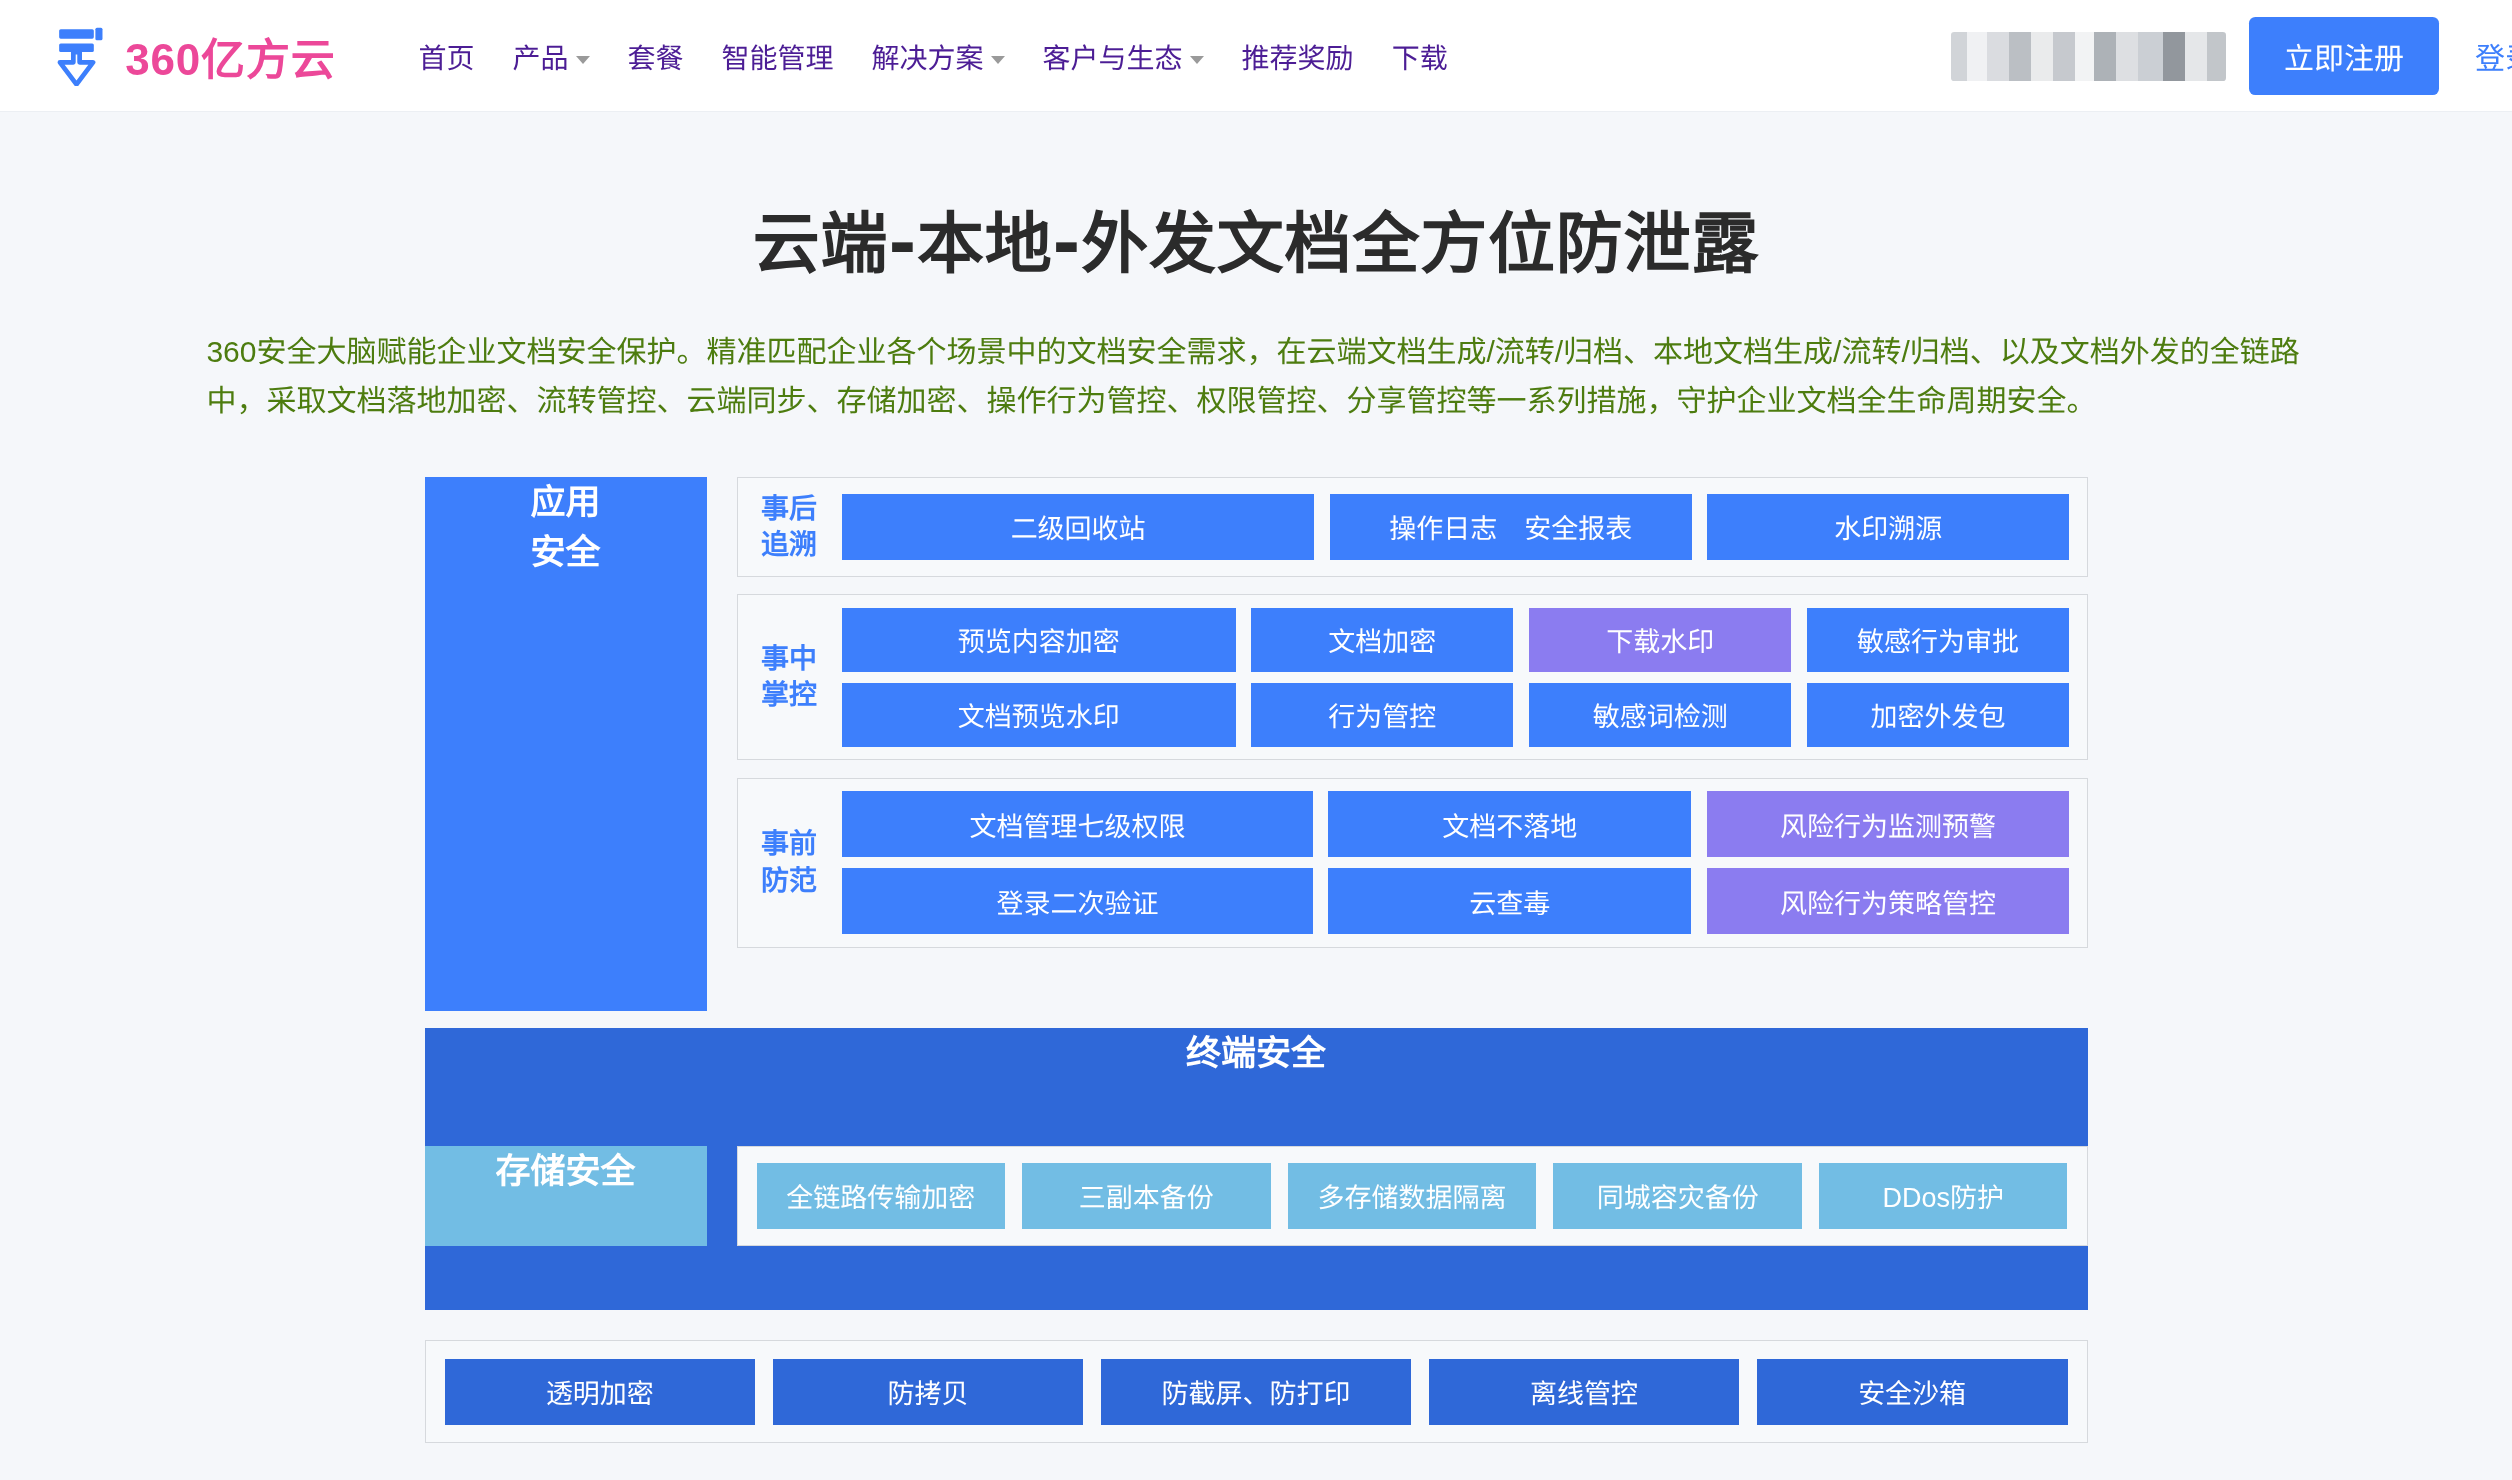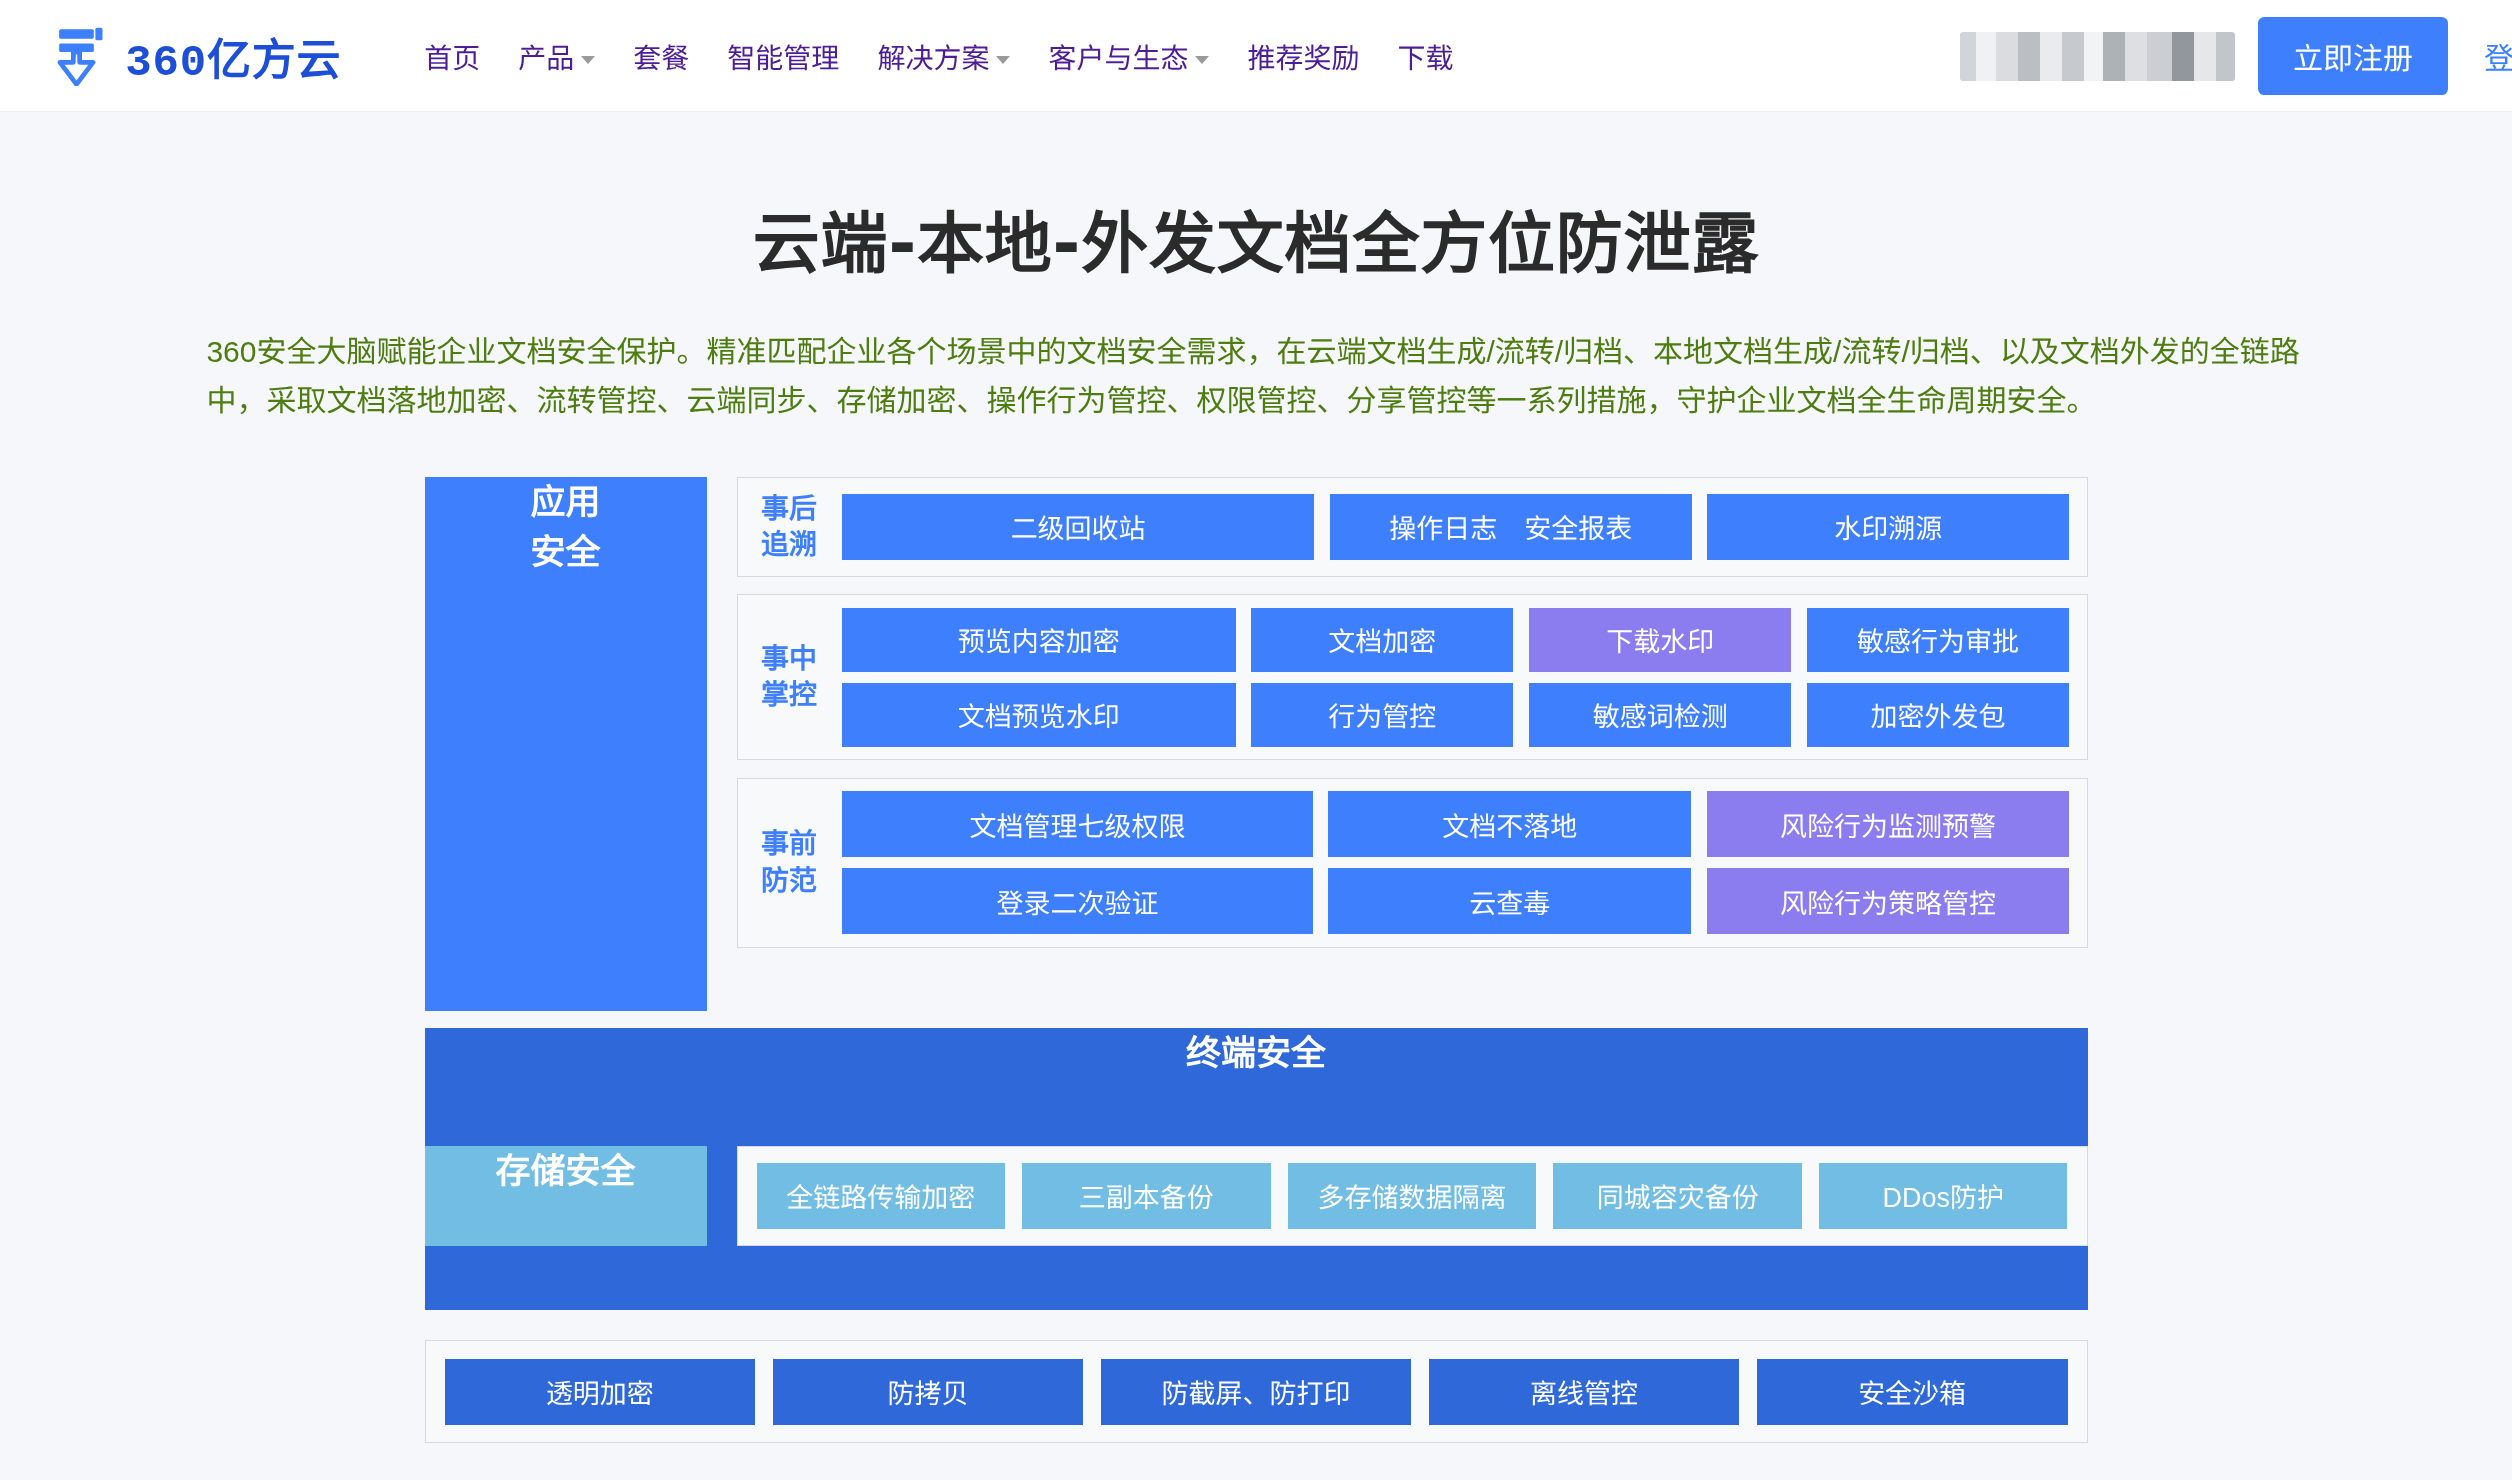--- a/index.html
+++ b/index.html
@@ -32,23 +32,23 @@
   }
   .brand-mark {
     width: 52px;
     height: 60px;
     flex: 0 0 auto;
   }
   .brand-text {
     font-size: 44px;
     font-weight: 700;
     letter-spacing: 0.8px;
-    color: #1d4ed8;
-    white-space: nowrap;
-    font-family: Liberation Mono, monospace;
+    color: #ec4899;
+    white-space: nowrap;
+    font-family: Liberation Sans, sans-serif;
   }
 
   .nav-links {
     display: flex;
     align-items: center;
     margin-left: 64px;
     gap: 0px;
   }
   .nav-item {
     display: flex;
@@ -65,21 +65,21 @@
     width: 0; height: 0;
     border-left: 7.8px solid transparent;
     border-right: 7.8px solid transparent;
     border-top: 8.6px solid #9a9a9a;
     position: relative;
     top: 4.7px;
   }
 
   .nav-right {
     position: absolute;
-    right: 3px;
+    right: 12px;
     top: 0;
     height: 112px;
     display: flex;
     align-items: center;
     gap: 0;
   }
   .redacted-user {
     width: 275px;
     height: 49px;
     margin-right: 23.5px;

